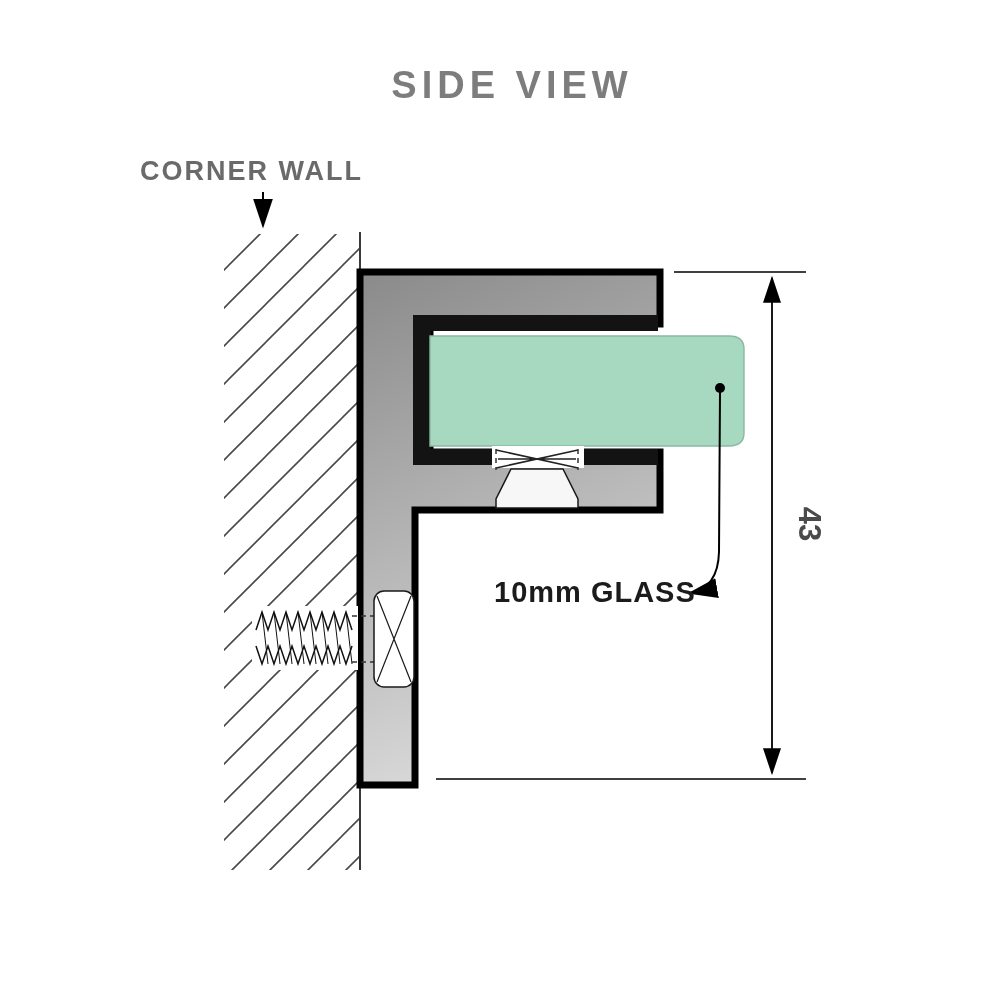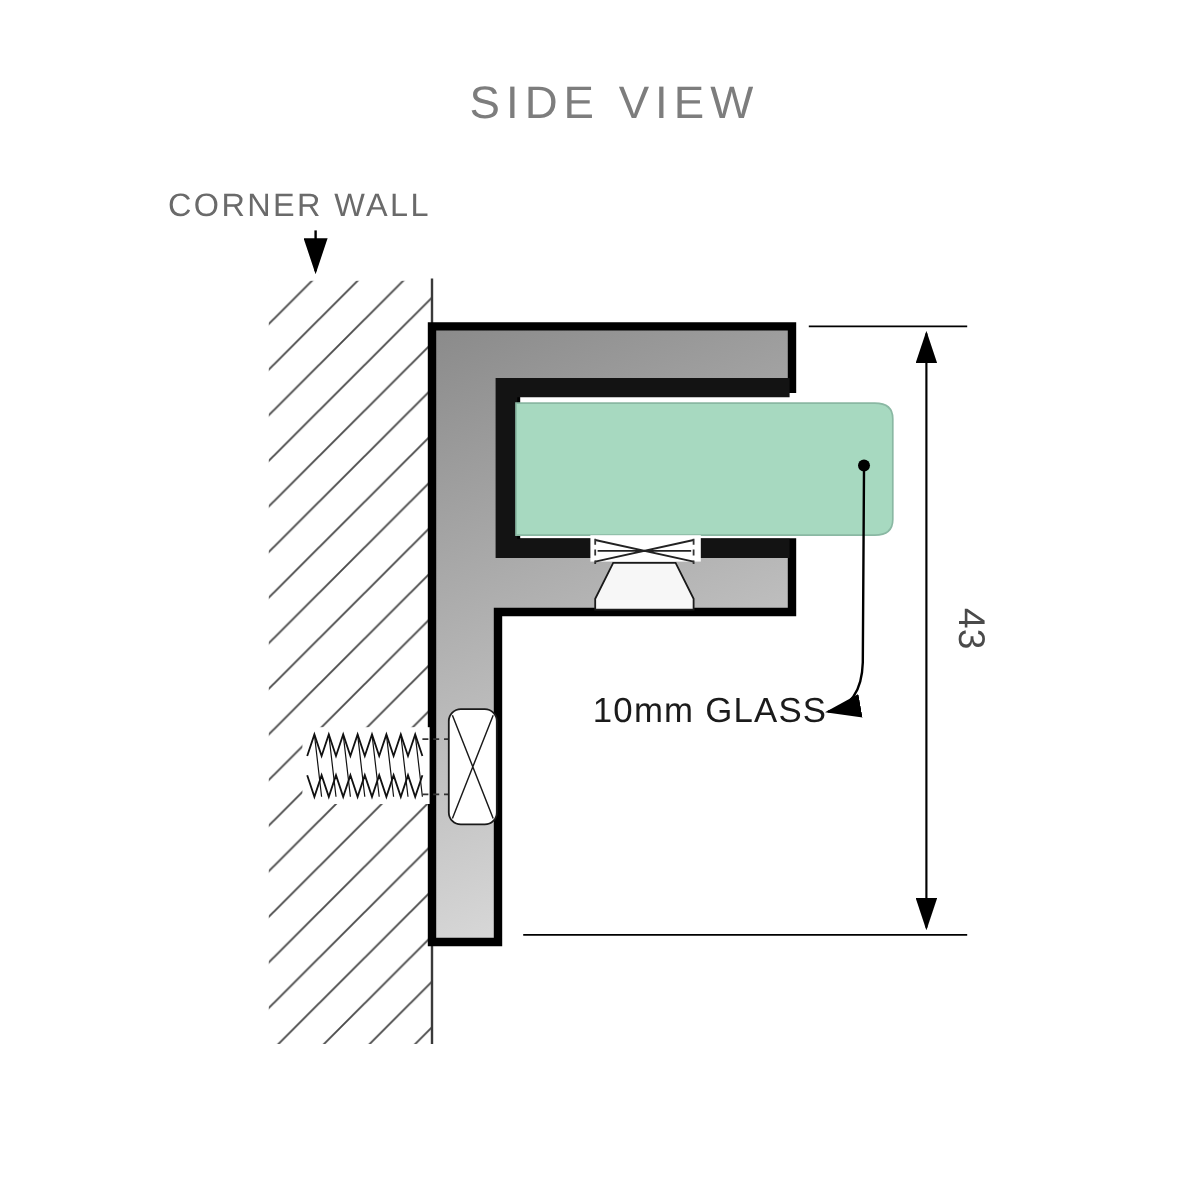--- a/index.html
+++ b/index.html
@@ -6,20 +6,21 @@
     margin: 0;
     padding: 0;
     background: #ffffff;
   }
   .stage {
     position: relative;
     width: 1000px;
     height: 1000px;
     background: #ffffff;
     overflow: hidden;
+    font-weight: bold;
   }
   svg text {
     font-family: "Liberation Sans", sans-serif;
   }
   .title-text {
     font-size: 38px;
     letter-spacing: 5px;
   }
   .wall-label-text {
     font-size: 27px;

